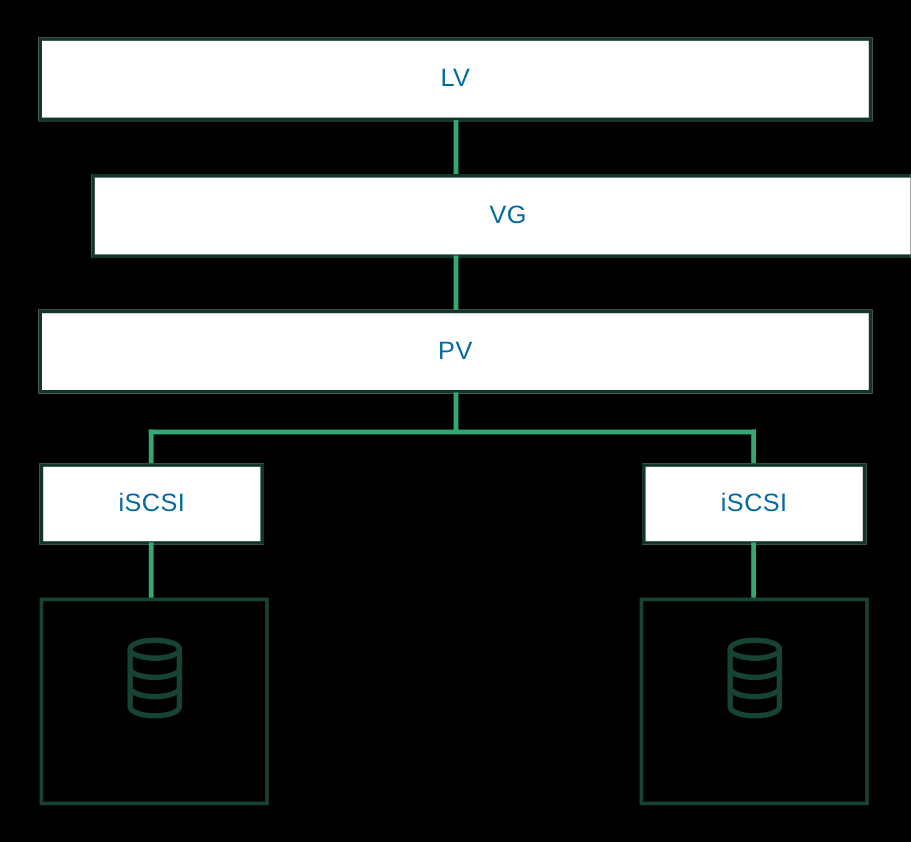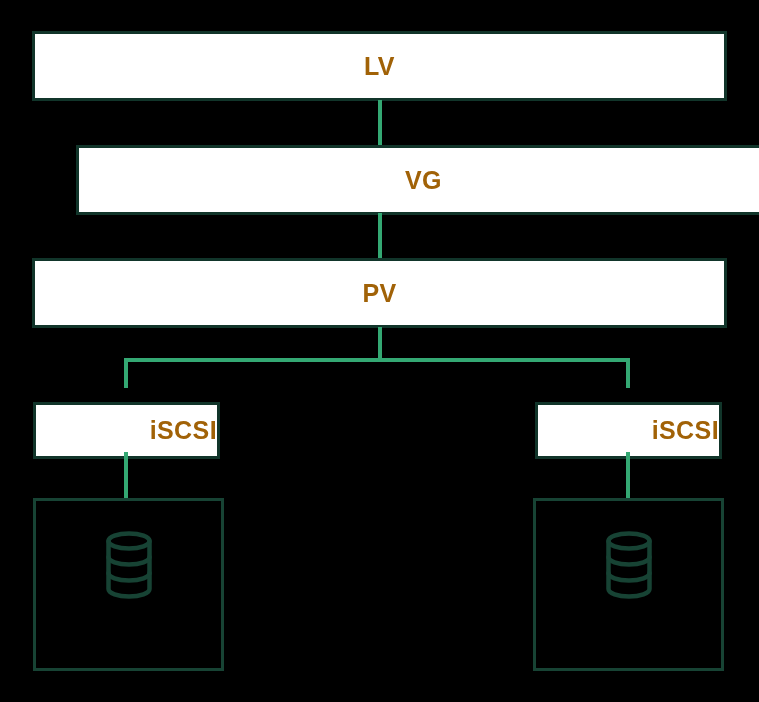--- a/index.html
+++ b/index.html
@@ -16,38 +16,37 @@
     font-family: "Liberation Sans", "DejaVu Sans", sans-serif;
   }
   .node {
     position: absolute;
     box-sizing: border-box;
     background: #ffffff;
     border: 3px solid #11352a;
     display: flex;
     align-items: center;
     justify-content: center;
-    color: #a16207;
-    font-size: 25px;
-    font-weight: 700;
+    color: #0369a1;
+    font-size: 21px;
+    font-weight: 400;
     letter-spacing: 0.4px;
   }
   .node-wide {
     left: 32px;
     width: 695px;
     height: 70px;
   }
   #node-lv { top: 31px; }
   #node-vg { top: 145px; margin-left: 44px; }
   #node-pv { top: 258px; justify-content: center; }
   .node-small {
     width: 187px;
-    height: 57px;
-    top: 402px;
-    justify-content: flex-end;
+    height: 68px;
+    top: 386px;
   }
   #node-iscsi-left  { left: 33px; }
   #node-iscsi-right { left: 535px; }
   .conn {
     position: absolute;
     background: #34a873;
   }
   .vline { width: 4px; }
   .hline { height: 4px; }
   #conn-lv-vg   { left: 378px; top: 100px; height: 46px; }

